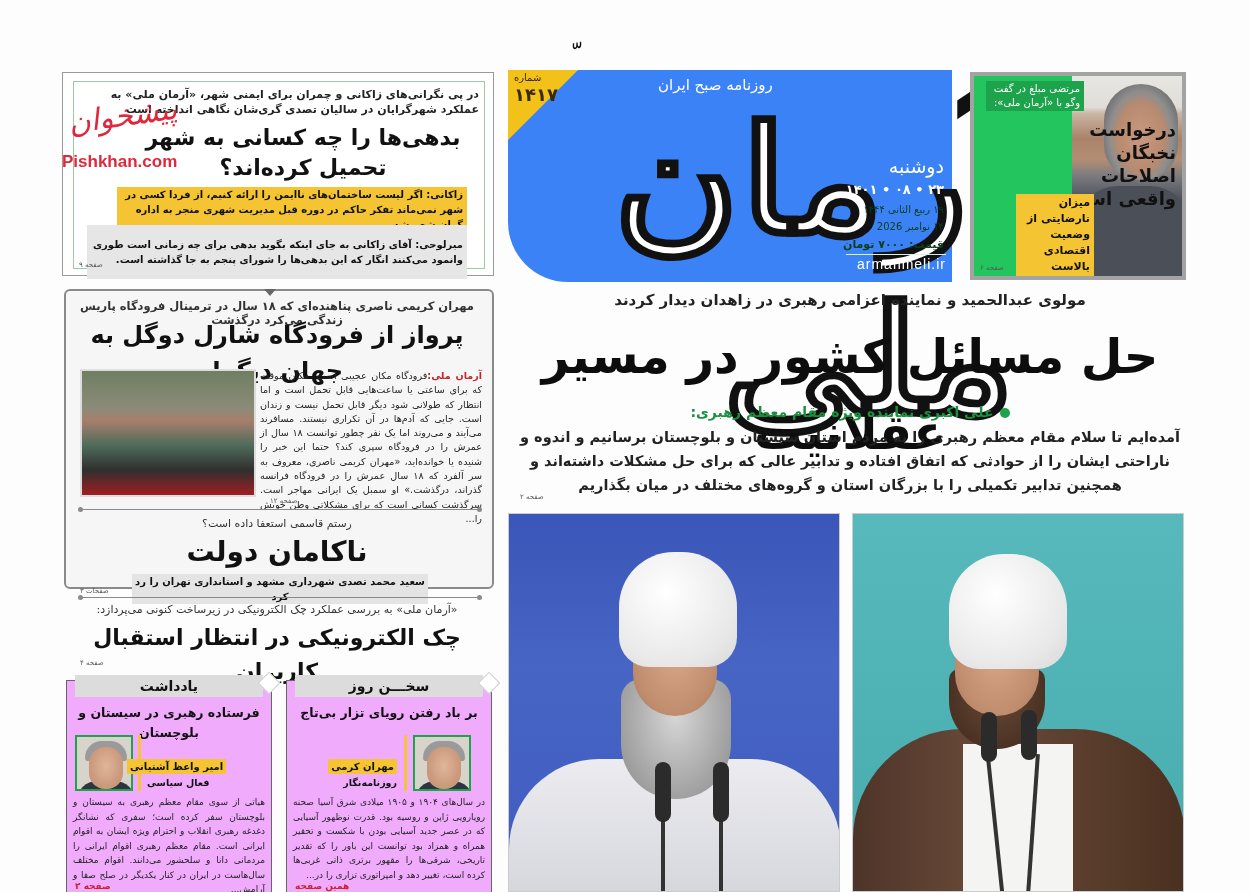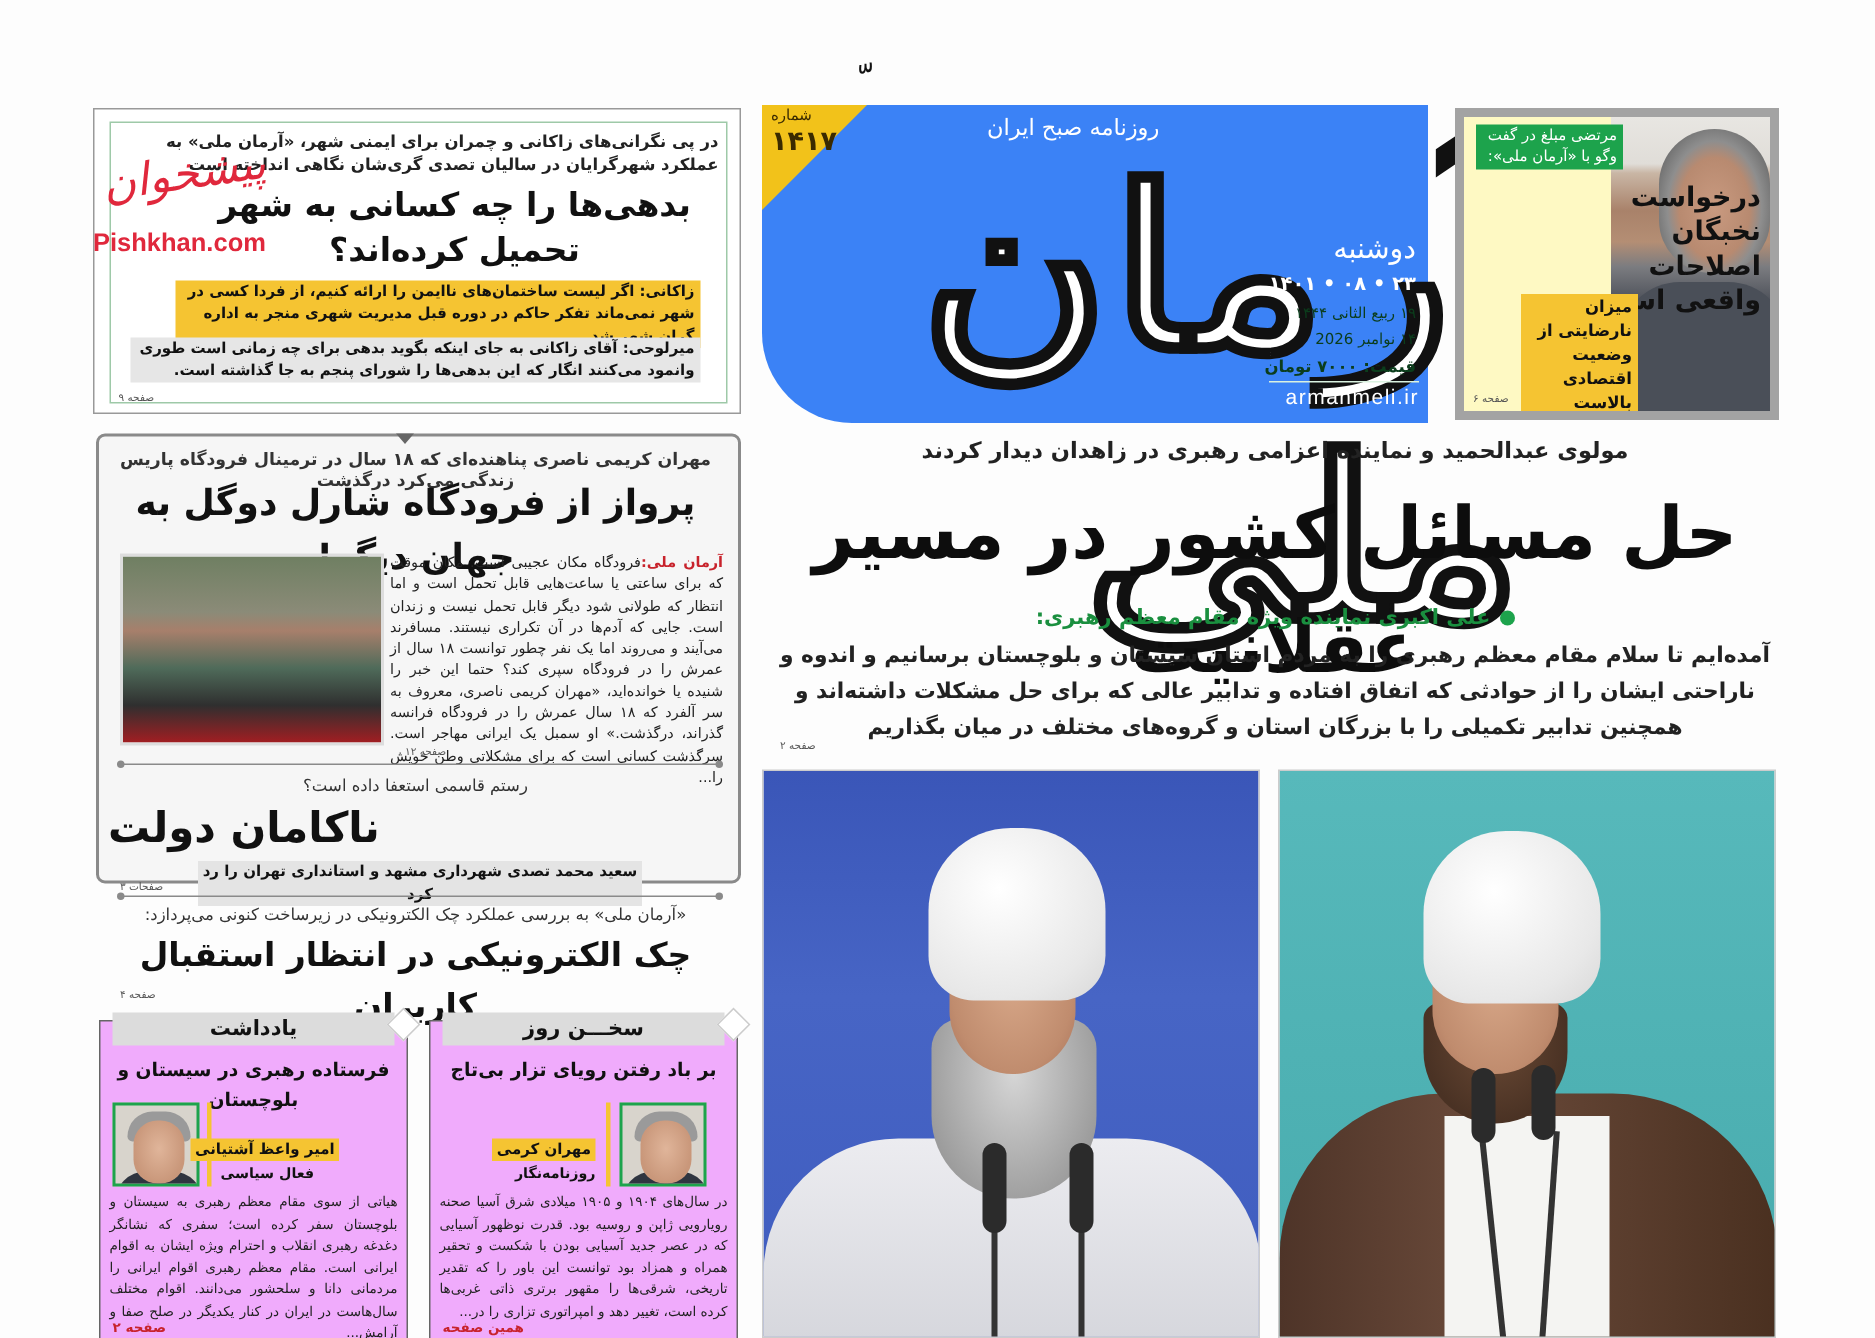--- a/index.html
+++ b/index.html
@@ -18,36 +18,36 @@
   #logo-mark{left:62px;top:-30px;font-size:28px;color:#111;font-family:"DejaVu Serif",serif;}
   #date-day{right:8px;top:85px;font-size:19px;color:#fff;}
   #date-jalali{right:8px;top:112px;font-size:13px;color:#fff;font-weight:bold;}
   #date-hijri{right:8px;top:134px;font-size:10px;color:#0b3d1c;}
   #date-greg{right:8px;top:151px;font-size:10px;color:#0b3d1c;}
   #price{right:8px;top:168px;font-size:11px;color:#0b3d1c;font-weight:bold;}
   #price-line{right:6px;top:184px;width:100px;height:1px;background:#d9f2e0;}
   #website{right:6px;top:186px;font-size:14px;color:#fff;direction:ltr;font-family:Liberation Sans, sans-serif;letter-spacing:1px;}
 
   
-  #interview{left:970px;top:72px;width:216px;height:208px;border:6px solid #a3a3a3;background:#fef9c3;overflow:hidden;}
+  #interview{left:970px;top:72px;width:216px;height:208px;border:4px solid #a3a3a3;background:#22c55e;overflow:hidden;}
   #interview-photo{left:98px;top:0;width:118px;height:208px;background:linear-gradient(180deg,#e8e6e2 0%,#e0ddd8 15%,#c9b6a5 18%,#a9826a 30%,#b48e74 40%,#7b7c80 48%,#4a4e57 60%,#3c4049 100%);}
   #interview-head{left:130px;top:8px;width:74px;height:96px;border-radius:40px 40px 38px 38px;background:radial-gradient(ellipse at 50% 55%,#c99a80 0%,#b88a70 45%,#8e8e8e 60%,#6d6d6d 80%);}
   #interview-body{left:104px;top:110px;width:112px;height:98px;border-radius:40px 40px 0 0;background:#4a4f58;}
   #interview-tag{right:98px;top:5px;background:#1da34c;color:#fff;font-size:10px;padding:1px 4px;line-height:14px;width:98px;text-align:right;}
   #interview-title{right:6px;top:42px;width:120px;font-size:18px;font-weight:bold;line-height:23px;text-align:right;color:#111;}
   #interview-quote{right:88px;top:118px;background:#f5c432;font-size:11px;font-weight:bold;line-height:16px;padding:1px 4px;text-align:right;width:78px;}
   #interview-page{left:6px;bottom:4px;font-size:7px;color:#555;}
 
   
   #debts{left:62px;top:72px;width:432px;height:204px;border:1px solid #999;background:#fff;}
   #debts-inner{left:10px;top:8px;width:412px;height:188px;border:1px solid #9ec9a8;}
   #debts-kicker{right:14px;top:14px;width:400px;font-size:11px;line-height:15px;color:#222;font-weight:bold;}
   #debts-title{right:20px;top:50px;width:340px;font-size:22px;font-weight:bold;line-height:30px;text-align:center;}
   #debts-q1{right:26px;top:114px;width:350px;background:#f5c432;font-size:10px;font-weight:bold;line-height:15px;text-align:right;padding:0 4px;}
-  #debts-q2{right:26px;top:152px;width:380px;background:#e6e6e6;font-size:10px;font-weight:bold;line-height:15px;text-align:right;padding:0 4px;}
+  #debts-q2{right:26px;top:152px;width:380px;background:#e6e6e6;font-size:10px;font-weight:bold;line-height:15px;text-align:right;padding:12px 4px;}
   #debts-page{left:16px;top:188px;font-size:7px;color:#555;}
   #watermark-fa{left:68px;top:98px;font-size:30px;color:#e0283c;font-family:"DejaVu Serif",serif;font-style:italic;transform:rotate(-8deg);}
   #watermark-en{left:62px;top:152px;font-size:17px;color:#e0283c;font-family:"Liberation Sans",sans-serif;direction:ltr;font-weight:bold;}
 
   
   #main-kicker{left:520px;top:291px;width:660px;text-align:center;font-size:15px;font-weight:bold;color:#222;}
   #main-headline{left:510px;top:318px;width:680px;text-align:center;font-size:48px;font-weight:bold;line-height:76px;letter-spacing:-1px;color:#0d0d0d;}
   #main-sub{left:520px;top:404px;width:660px;text-align:center;font-size:14px;font-weight:bold;color:#1a8f3f;}
   #main-dot{display:inline-block;width:10px;height:10px;border-radius:50%;background:#1da34c;margin-left:6px;vertical-align:middle;}
   #main-body{left:510px;top:425px;width:680px;text-align:center;font-size:14.5px;font-weight:bold;line-height:24px;color:#222;}
@@ -74,21 +74,21 @@
   #airport-title{right:10px;top:26px;width:410px;font-size:24px;font-weight:bold;text-align:center;line-height:36px;}
   #airport-photo{left:14px;top:78px;width:176px;height:128px;background:linear-gradient(180deg,#6f7f62 0%,#8b8b78 30%,#a77f6b 40%,#4f6b5a 60%,#2f2f2f 80%,#a11e22 100%);border:2px solid #ddd;overflow:hidden;}
   #airport-text{right:10px;top:78px;width:222px;font-size:9.6px;line-height:14.3px;text-align:justify;color:#222;}
   #airport-text .lead{color:#c8232c;font-weight:bold;}
   #airport-page{left:204px;top:206px;font-size:7px;color:#555;}
   .sep{position:absolute;height:1px;background:#8a8a8a;}
   .sep::before,.sep::after{content:"";position:absolute;top:-2px;width:5px;height:5px;border-radius:50%;background:#8a8a8a;}
   .sep::before{left:-2px;} .sep::after{right:-2px;}
   #sep1{left:14px;top:218px;width:400px;}
   #gov-kicker{right:10px;top:226px;width:410px;font-size:11px;color:#333;text-align:center;}
-  #gov-title{right:10px;top:242px;width:410px;font-size:28px;font-weight:bold;text-align:left;line-height:38px;}
+  #gov-title{right:10px;top:242px;width:410px;font-size:28px;font-weight:bold;text-align:center;line-height:38px;}
   #gov-sub{right:64px;top:283px;width:296px;background:#e4e4e4;font-size:10px;font-weight:bold;text-align:center;line-height:15px;}
   #gov-page{left:14px;top:296px;font-size:7px;color:#555;}
   #sep2{left:14px;top:306px;width:400px;}
   #check-kicker{right:10px;top:312px;width:410px;font-size:11px;color:#333;text-align:center;}
   #check-title{right:8px;top:330px;width:414px;font-size:22px;font-weight:bold;text-align:center;line-height:34px;}
   #check-page{left:14px;top:368px;font-size:7px;color:#555;}
 
   
   .col-box{position:absolute;top:680px;width:206px;height:212px;border:1.5px solid #666;border-bottom:none;background:#f0abfc;}
   #col-note{left:66px;}

